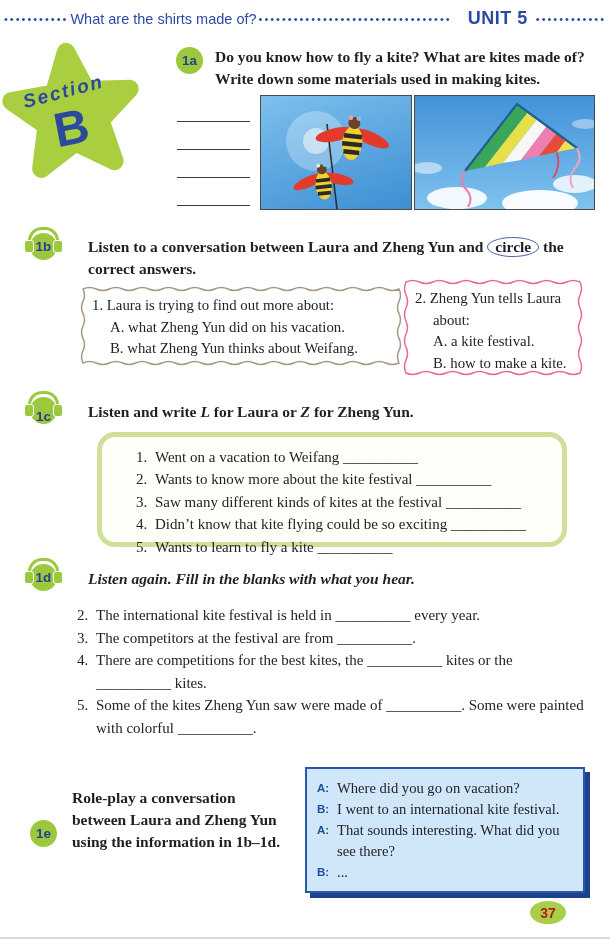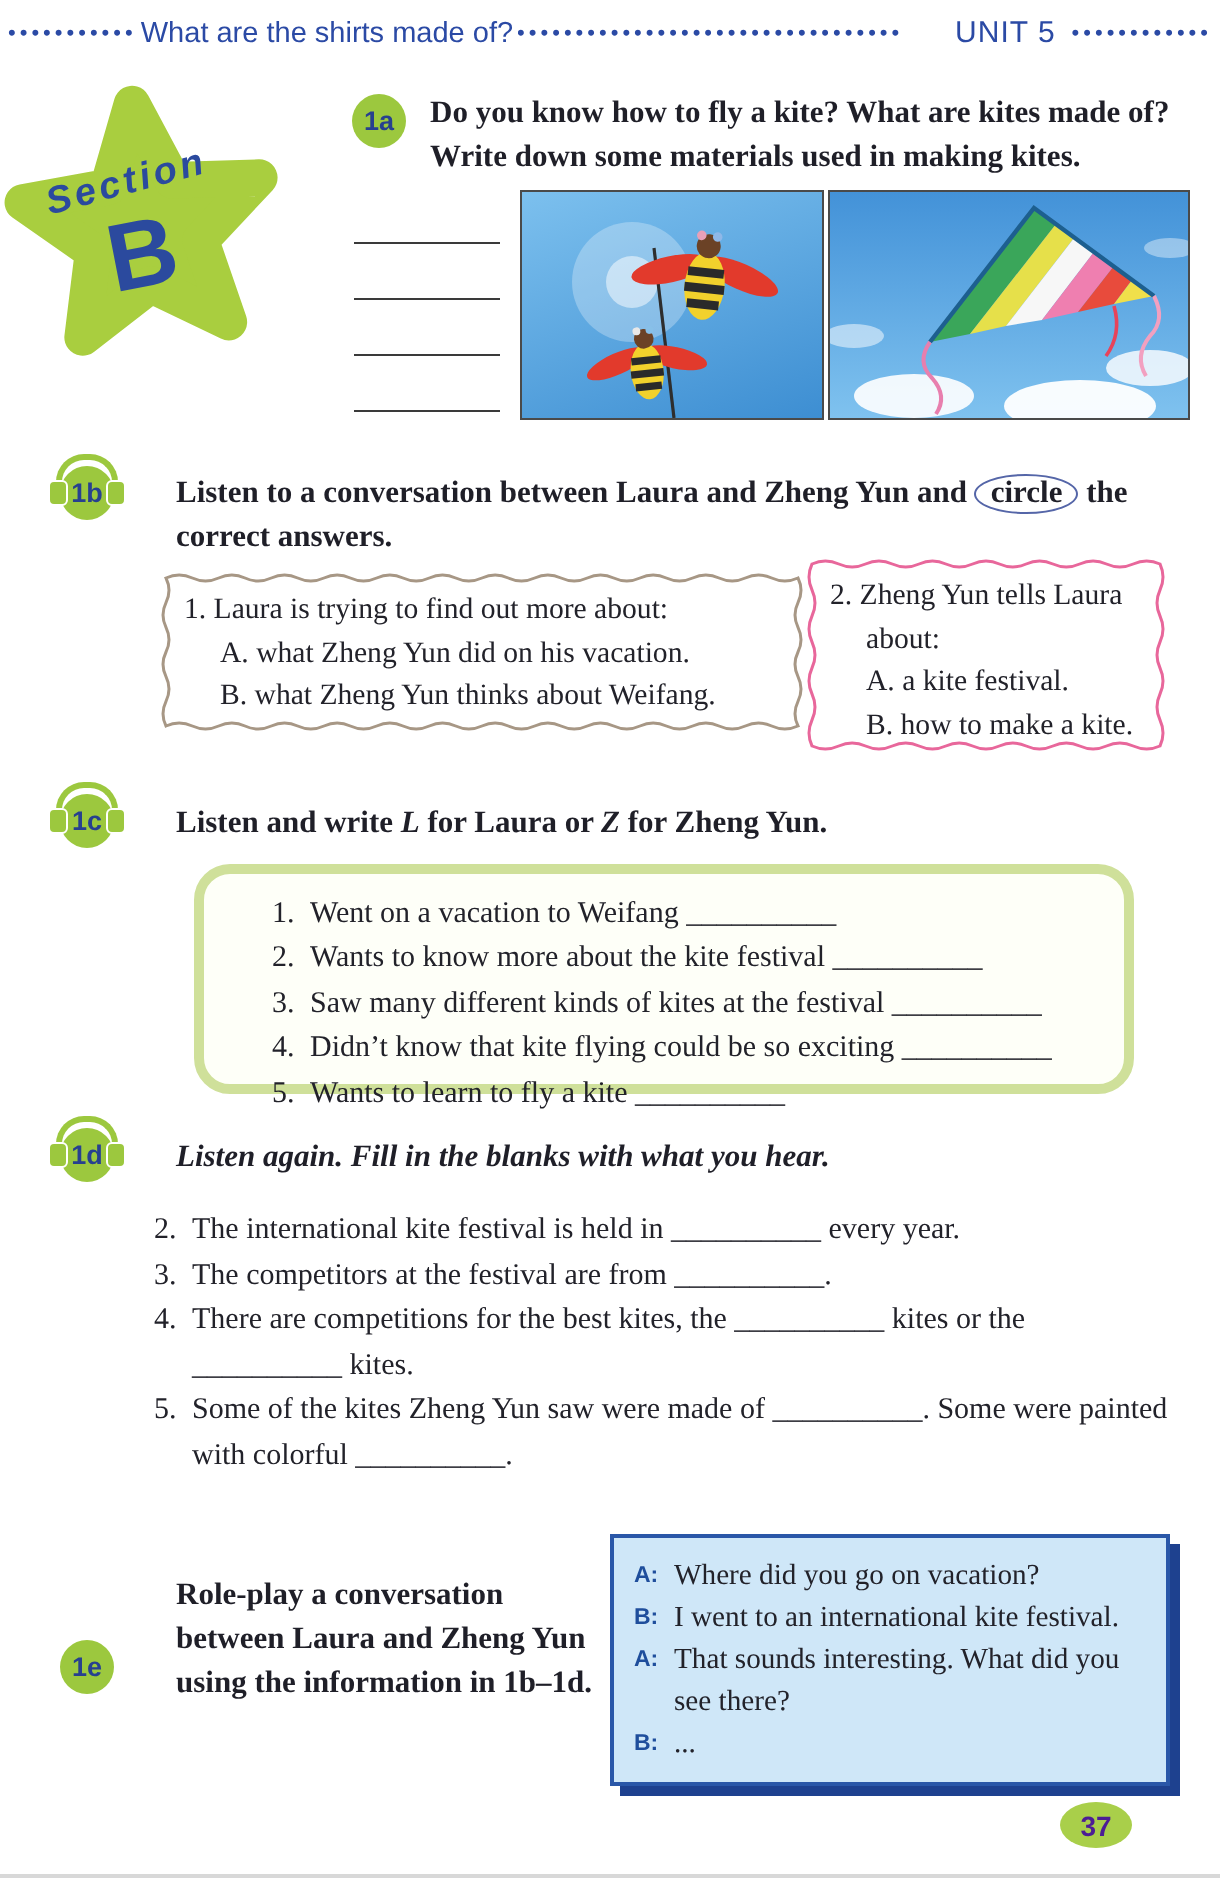--- a/index.html
+++ b/index.html
@@ -4,21 +4,21 @@
 <style>
   html,body{margin:0;padding:0;background:#fff;}
   .page{position:relative;width:610px;height:944px;background:#fff;overflow:hidden;
         font-family:"Liberation Serif",serif;color:#22222a;}
   
   .header{position:absolute;left:4px;top:8px;width:602px;display:flex;align-items:center;
           color:#2b4aa5;font-family:"Liberation Sans",sans-serif;white-space:nowrap;overflow:hidden;}
   .dots{font-size:11px;letter-spacing:2px;overflow:hidden;white-space:nowrap;color:#2b4aa5;}
   .dots.grow{flex:1 1 auto;}
   .htitle{font-size:14.5px;margin:0 2px;}
-  .hunit{font-size:15px;font-weight:normal;margin:0 8px;letter-spacing:.5px;}
+  .hunit{font-size:18px;font-weight:bold;margin:0 8px;letter-spacing:.5px;}
   
   .star-wrap{position:absolute;left:2px;top:28px;width:140px;height:162px;transform:rotate(-6deg);}
   .star-section{position:absolute;left:22px;top:52px;font-family:"Liberation Sans",sans-serif;
       font-weight:bold;font-style:italic;font-size:19px;color:#2b4a9e;letter-spacing:2px;transform:rotate(-9deg);}
   .star-b{position:absolute;left:50px;top:72px;font-family:"Liberation Sans",sans-serif;
       font-weight:bold;font-size:48px;color:#2b4a9e;transform:rotate(-5deg);}
   
   .badge{position:absolute;width:27px;height:27px;border-radius:50%;background:#9cc83e;
          display:flex;align-items:center;justify-content:center;
          font:bold 13.5px "Liberation Sans",sans-serif;color:#27408f;}
@@ -51,21 +51,21 @@
   .num{display:inline-block;width:19px;text-indent:0;}
   
   .dialog{position:absolute;left:305px;top:767px;width:280px;box-sizing:border-box;
           background:#cfe7f8;border:2px solid #2a57a8;box-shadow:5px 5px 0 #1e418f;
           padding:9px 10px 8px 10px;}
   .dlg-row{display:flex;font-size:14.6px;line-height:21px;}
   .dlg-label{flex:0 0 20px;font:bold 11.5px "Liberation Sans",sans-serif;color:#1f4e9c;padding-top:4px;}
   .dlg-text{flex:1;}
   
   .pagenum{position:absolute;left:530px;top:901px;width:36px;height:23px;border-radius:50%;
-           background:#a9cf4a;color:#4c1d95;display:flex;align-items:center;justify-content:center;
+           background:#a9cf4a;color:#b91c1c;display:flex;align-items:center;justify-content:center;
            font:bold 14px "Liberation Sans",sans-serif;}
   .bottomline{position:absolute;left:0;top:937px;width:610px;height:2px;background:#d8d8d8;}
 </style>
 </head>
 <body>
 
 <div class="page">
 
   <div class="header">
     <span class="dots">•••••••••••</span>
@@ -171,21 +171,21 @@
       <svg width="180" height="97" class="deco">
         <path d="M 3 3 q 6.6923076923076925 -3 13.384615384615385 0 q 6.6923076923076925 3 13.384615384615385 0 q 6.6923076923076925 -3 13.384615384615385 0 q 6.6923076923076925 3 13.384615384615385 0 q 6.6923076923076925 -3 13.384615384615385 0 q 6.6923076923076925 3 13.384615384615385 0 q 6.6923076923076925 -3 13.384615384615385 0 q 6.6923076923076925 3 13.384615384615385 0 q 6.6923076923076925 -3 13.384615384615385 0 q 6.6923076923076925 3 13.384615384615385 0 q 6.6923076923076925 -3 13.384615384615385 0 q 6.6923076923076925 3 13.384615384615385 0 q 6.6923076923076925 -3 13.384615384615385 0 q 3 6.5 0 13 q -3 6.5 0 13 q 3 6.5 0 13 q -3 6.5 0 13 q 3 6.5 0 13 q -3 6.5 0 13 q 3 6.5 0 13 q -6.6923076923076925 3 -13.384615384615385 0 q -6.6923076923076925 -3 -13.384615384615385 0 q -6.6923076923076925 3 -13.384615384615385 0 q -6.6923076923076925 -3 -13.384615384615385 0 q -6.6923076923076925 3 -13.384615384615385 0 q -6.6923076923076925 -3 -13.384615384615385 0 q -6.6923076923076925 3 -13.384615384615385 0 q -6.6923076923076925 -3 -13.384615384615385 0 q -6.6923076923076925 3 -13.384615384615385 0 q -6.6923076923076925 -3 -13.384615384615385 0 q -6.6923076923076925 3 -13.384615384615385 0 q -6.6923076923076925 -3 -13.384615384615385 0 q -6.6923076923076925 3 -13.384615384615385 0 q -3 -6.5 0 -13 q 3 -6.5 0 -13 q -3 -6.5 0 -13 q 3 -6.5 0 -13 q -3 -6.5 0 -13 q 3 -6.5 0 -13 q -3 -6.5 0 -13 Z" fill="none" stroke="#e8679b" stroke-width="1.5"></path>
       </svg>
     <div class="inner">
       <div class="hang">2. Zheng Yun tells Laura about:</div>
       <div class="opt">A. a kite festival.</div>
       <div class="opt">B. how to make a kite.</div>
     </div>
   </div>
 
-  <div class="badge phones" style="left:30px;top:397px;">
+  <div class="badge phones" style="left:30px;top:397px;align-items:flex-end;">
     <span class="cup cupL"></span>
     <span class="cup cupR"></span>
     <span>1c</span>
   </div>
   <div class="h" style="left:88px;top:401px;width:500px;">
     <span>Listen and write</span>
     <i>L</i>
     <span>for Laura or</span>
     <i>Z</i>
     <span>for Zheng Yun.</span>
@@ -211,21 +211,21 @@
   <div class="dlist">
     <p class="ditem"><span class="num">2.</span><span>The international kite festival is held in __________ every year.</span></p>
     <p class="ditem"><span class="num">3.</span><span>The competitors at the festival are from __________.</span></p>
     <p class="ditem"><span class="num">4.</span><span>There are competitions for the best kites, the __________ kites or the __________ kites.</span></p>
     <p class="ditem"><span class="num">5.</span><span>Some of the kites Zheng Yun saw were made of __________. Some were painted with colorful __________.</span></p>
   </div>
 
   <div class="badge" style="left:30px;top:820px;">
     <span>1e</span>
   </div>
-  <div class="h" style="left:88px;top:787px;width:212px;">Role-play a conversation between Laura and Zheng Yun using the information in 1b–1d.</div>
+  <div class="h" style="left:72px;top:787px;width:212px;">Role-play a conversation between Laura and Zheng Yun using the information in 1b–1d.</div>
 
   <div class="dialog">
     <div class="dlg-row">
       <span class="dlg-label">A:</span>
       <span class="dlg-text">Where did you go on vacation?</span>
     </div>
     <div class="dlg-row">
       <span class="dlg-label">B:</span>
       <span class="dlg-text">I went to an international kite festival.</span>
     </div>

